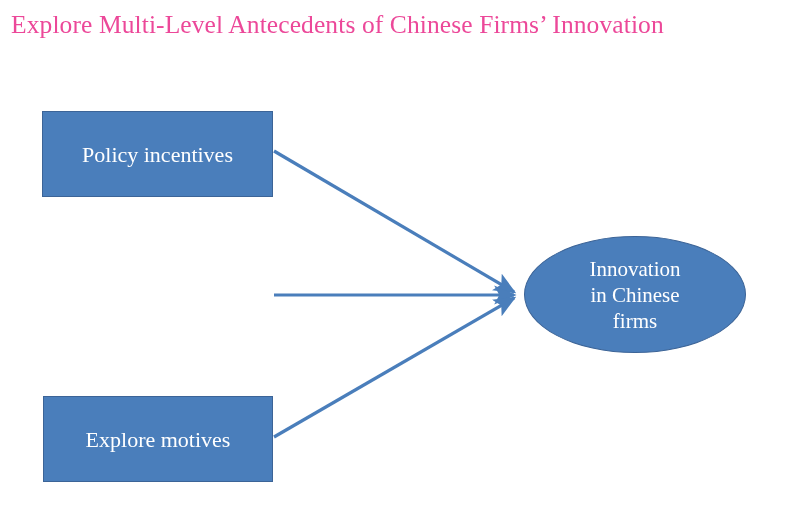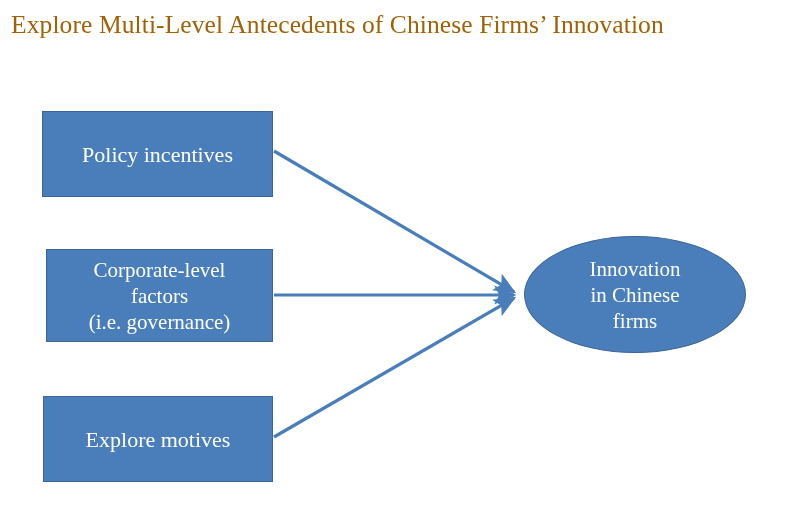--- a/index.html
+++ b/index.html
@@ -17,21 +17,21 @@
     background: #ffffff;
     overflow: hidden;
   }
   #title {
     position: absolute;
     left: 11px;
     top: 8px;
     width: 776px;
     font-size: 25.5px;
     line-height: 34px;
-    color: #a16207;
+    color: #ec4899;
     letter-spacing: 0.1px;
     white-space: nowrap;
     font-family: "Liberation Serif", "DejaVu Serif", serif;
   }
   .node {
     position: absolute;
     box-sizing: border-box;
     background: #4a7ebb;
     border: 1.5px solid #3c6497;
     color: #ffffff;
@@ -104,25 +104,20 @@
     </defs>
     <line x1="274" y1="151" x2="514" y2="292" stroke="#4a7ebb" stroke-width="3.2" marker-end="url(#arrowhead)"></line>
     <line x1="274" y1="295" x2="514" y2="295" stroke="#4a7ebb" stroke-width="3.2" marker-end="url(#arrowhead)"></line>
     <line x1="274" y1="437" x2="514" y2="298" stroke="#4a7ebb" stroke-width="3.2" marker-end="url(#arrowhead)"></line>
   </svg>
 
   <div class="node" id="box-policy">
     <span class="node-label">Policy incentives</span>
   </div>
 
-  <div class="node" id="box-corporate">
-    <span class="node-label">Corporate-level
-factors
-(i.e. governance)</span>
-  </div>
 
   <div class="node" id="box-inventor">
     <span class="node-label">Explore motives</span>
   </div>
 
   <div class="node" id="ellipse-innovation">
     <span class="node-label">Innovation
 in Chinese
 firms</span>
   </div>

